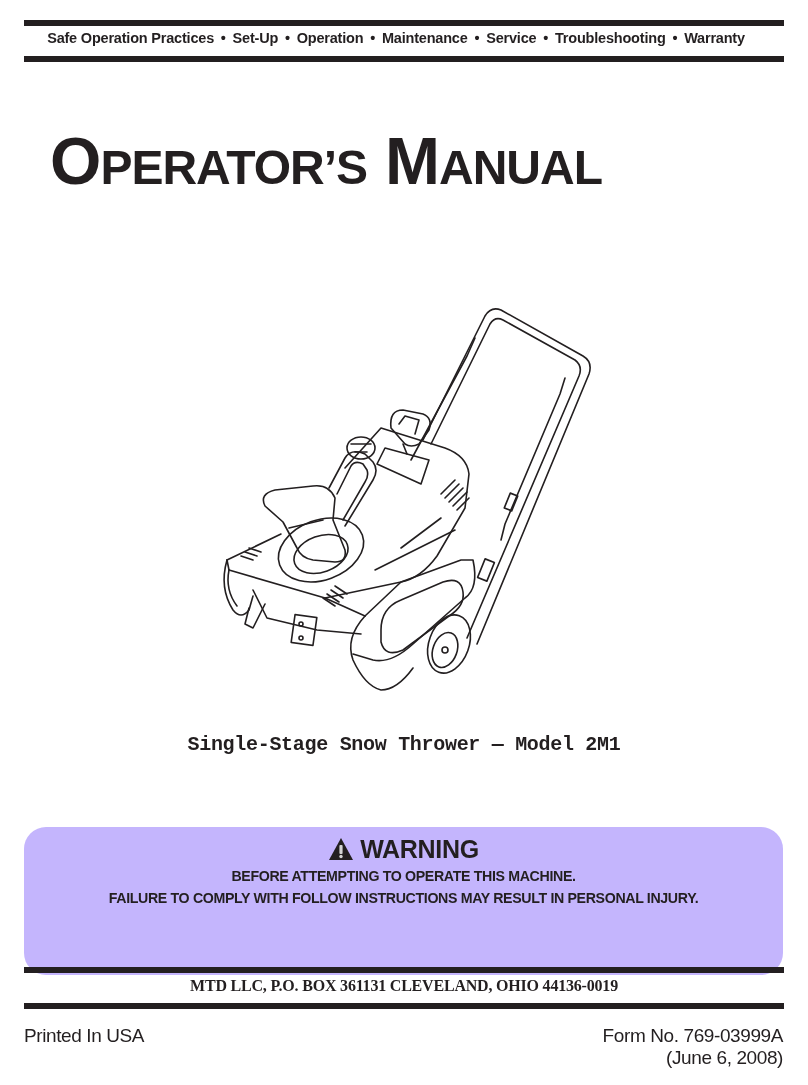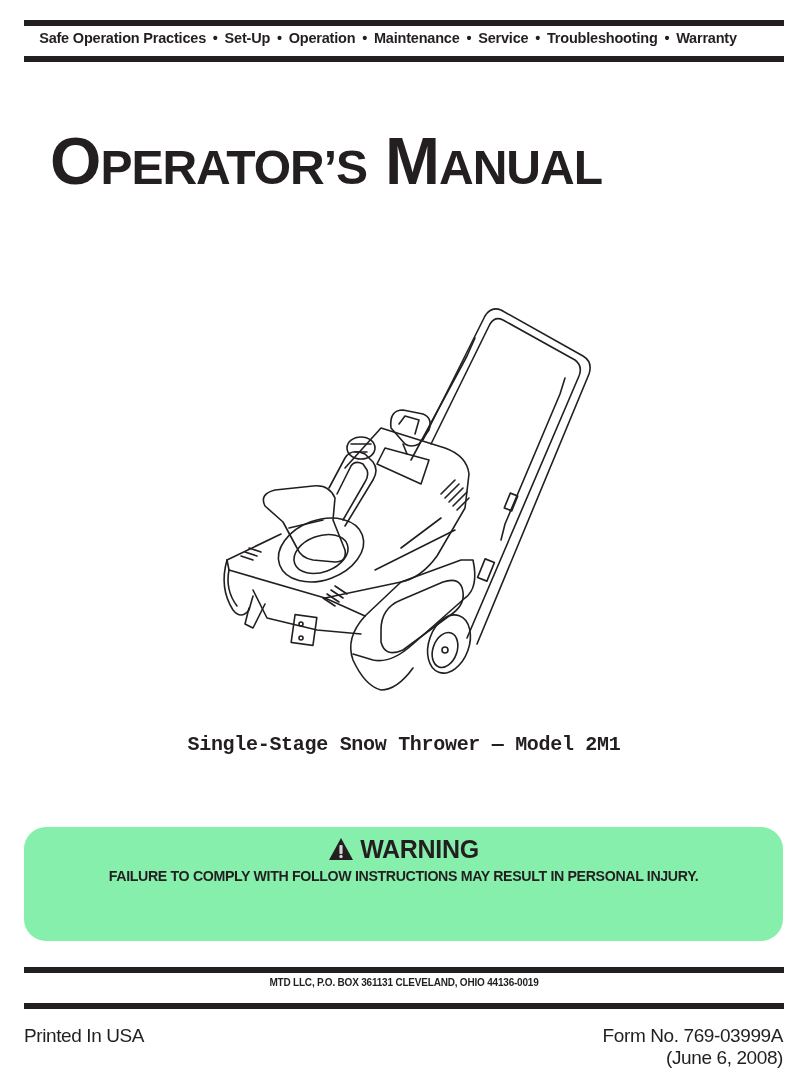--- a/index.html
+++ b/index.html
@@ -1,41 +1,41 @@
 <!DOCTYPE html>
 <html><head>
   <meta charset="utf-8">
   <style>
     html, body { margin: 0; padding: 0; background: #ffffff; }
     body { width: 808px; height: 1085px; position: relative; overflow: hidden;
            font-family: "Liberation Sans", "DejaVu Sans", sans-serif; color: #231f20; }
     .bar { position: absolute; left: 24px; width: 760px; height: 6px; background: #231f20; }
-    .nav { position: absolute; left: 8px; width: 760px; top: 30px; height: 22px;
+    .nav { position: absolute; left: 16px; width: 760px; top: 30px; height: 22px;
            text-align: center; font-weight: bold; font-size: 14.5px; letter-spacing: -0.2px;
            white-space: nowrap; font-family: "Liberation Sans", sans-serif; }
     .nav .sep { margin: 0 3px; }
     .title { position: absolute; left: 0; width: 652px; top: 128px; text-align: center;
              font-weight: bold; white-space: nowrap; letter-spacing: -1px;
              font-family: "Liberation Sans", sans-serif; line-height: 1; }
     .title .cap { font-size: 66px; }
     .title .sc { font-size: 48px; }
     .title .gap { display: inline-block; width: 18px; }
     .illus { position: absolute; left: 205px; top: 298px; width: 400px; height: 400px; }
     .subtitle { position: absolute; left: 0; width: 808px; top: 733px; text-align: center;
                 font-weight: bold; font-size: 20px; letter-spacing: -0.3px;
                 font-family: Liberation Mono, monospace; }
-    .warnbox { position: absolute; left: 24px; top: 827px; width: 759px; height: 114px;
-               background: #86efac; border-radius: 22px; text-align: center; }
+    .warnbox { position: absolute; left: 24px; top: 827px; width: 759px; height: 148px;
+               background: #c4b5fd; border-radius: 22px; text-align: center; }
     .warn-head { margin-top: 6px; height: 32px; display: flex; justify-content: center; align-items: center;
                  font-weight: bold; font-size: 25px; letter-spacing: -0.3px; }
     .warn-head svg { margin-right: 6px; }
     .warn-line { font-weight: bold; font-size: 14.2px; line-height: 22px; letter-spacing: -0.35px;
                  white-space: nowrap; }
     .address { position: absolute; left: 24px; width: 760px; top: 977px; text-align: center;
-               font-weight: bold; font-size: 10px; letter-spacing: -0.2px; }
+               font-weight: bold; font-size: 16px; letter-spacing: -0.2px; font-family: Liberation Serif, serif; }
     .foot-left { position: absolute; left: 24px; top: 1025px; font-size: 19px; letter-spacing: -0.4px; }
     .foot-right { position: absolute; right: 25px; top: 1025px; text-align: right; font-size: 19px;
                   letter-spacing: -0.4px; line-height: 22px; }
   </style>
 </head>
 <body>
 
 <div class="bar" style="top:20px;"></div>
 <div class="nav">
   <span>Safe Operation Practices</span>
@@ -122,20 +122,21 @@
 
 <div class="warnbox">
   <div class="warn-head">
     <svg width="26" height="24" viewBox="0 0 26 24">
       <path d="M13 1 L 25 23 L 1 23 Z" fill="#231f20"></path>
       <rect x="11.4" y="8" width="3.2" height="9" rx="1" fill="#d4d4d4"></rect>
       <circle cx="13" cy="19.5" r="1.7" fill="#d4d4d4"></circle>
     </svg>
     <span>WARNING</span>
   </div>
+  <div class="warn-line">BEFORE ATTEMPTING TO OPERATE THIS MACHINE.</div>
   <div class="warn-line">FAILURE TO COMPLY WITH FOLLOW INSTRUCTIONS MAY RESULT IN PERSONAL INJURY.</div>
 </div>
 
 <div class="bar" style="top:967px;"></div>
 <div class="address">MTD LLC, P.O. BOX 361131 CLEVELAND, OHIO 44136-0019</div>
 <div class="bar" style="top:1003px;"></div>
 
 <div class="foot-left">Printed In USA</div>
 <div class="foot-right">
   <div>Form No. 769-03999A</div>

